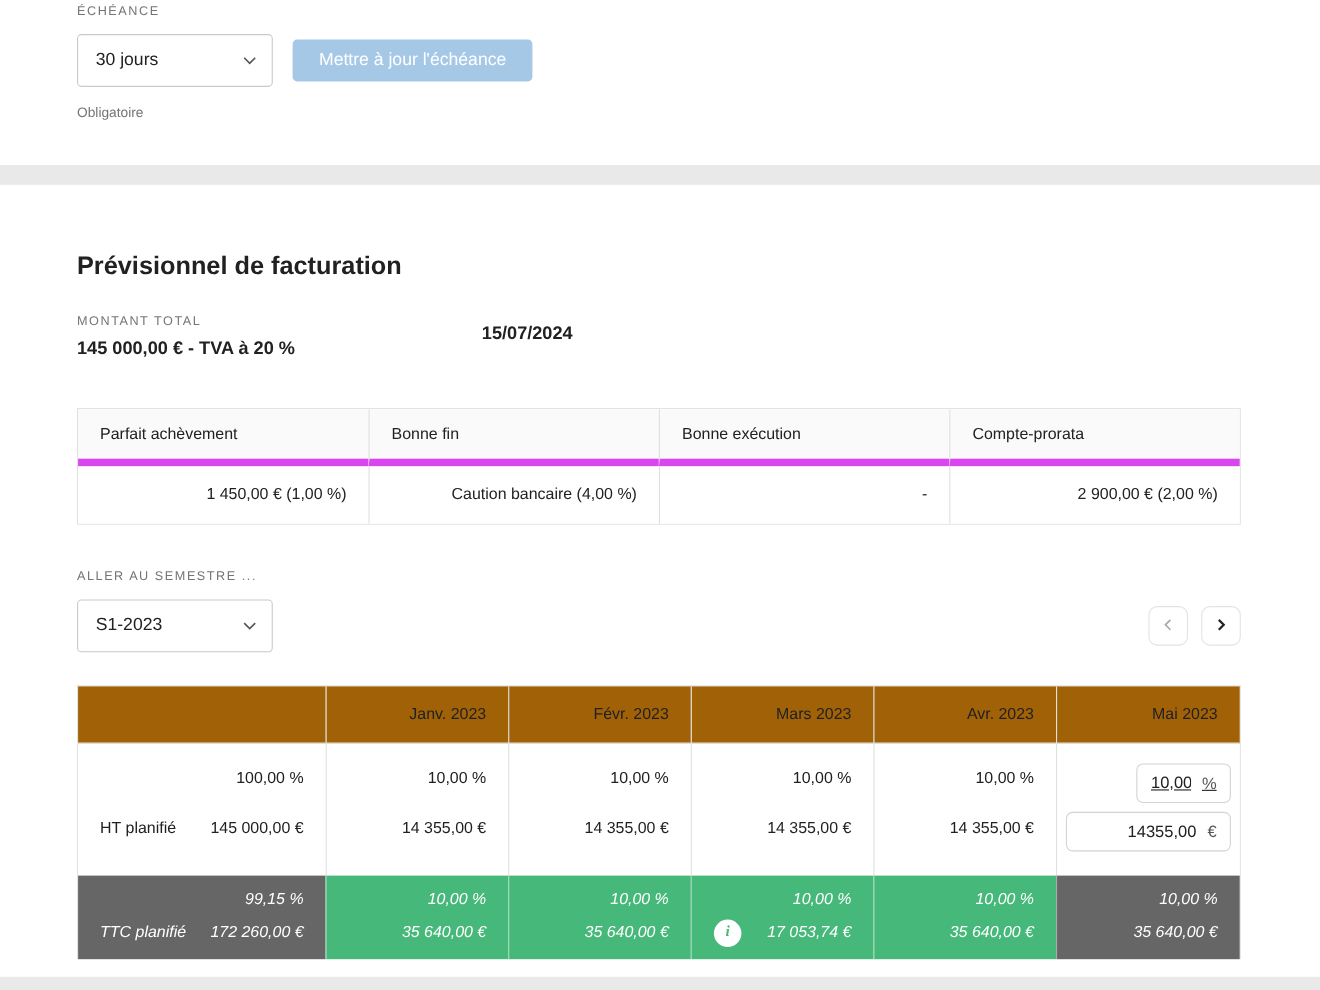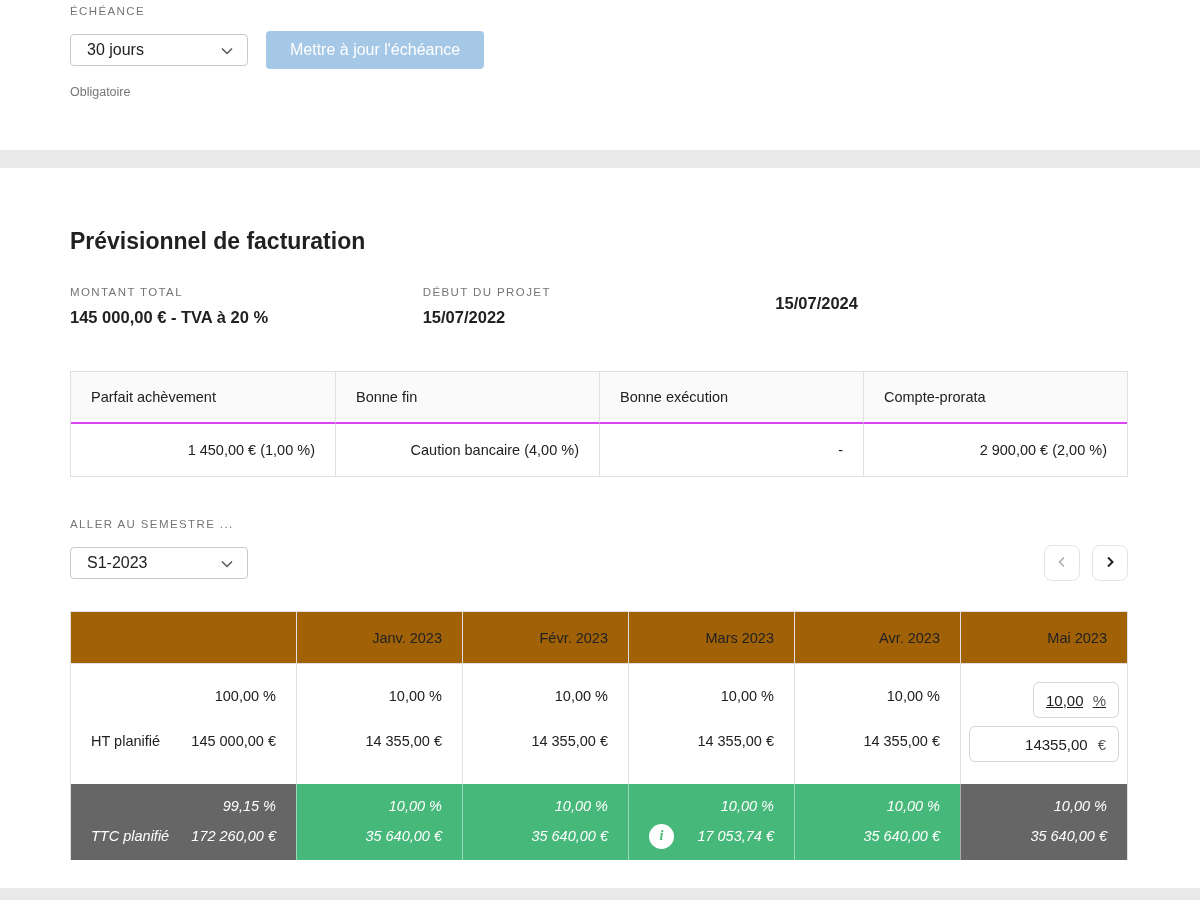--- a/index.html
+++ b/index.html
@@ -12,21 +12,21 @@
   .page { position: relative; width: 1200px; height: 900px; background: #fff; }
 
   
   .top-card { height: 150px; padding: 4px 70px 0 70px; background: #fff; }
   .label-upper {
     font-size: 11.5px; letter-spacing: 1.4px; color: #757575;
     font-weight: 500; line-height: 14px;
   }
   .control-row { display: flex; gap: 18px; margin-top: 13px; align-items: center; }
   .select-box {
-    width: 178px; height: 32px; background: #fff;
+    width: 178px; height: 48px; background: #fff;
     border: 1px solid #c9c9c9; border-radius: 4px;
     display: flex; align-items: center; justify-content: space-between;
     padding: 0 14px 0 16px; font-size: 16px; cursor: pointer;
   }
   .btn-primary {
     height: 38px; padding: 0 24px; background: #a6c8e7; color: #ffffff;
     border: none; border-radius: 4px; font-size: 16px;
     font-family: "Liberation Sans", sans-serif; cursor: pointer;
   }
   .helper { margin-top: 16px; font-size: 12.5px; color: #757575; }
@@ -42,21 +42,21 @@
   .summary-item .value { margin-top: 9px; font-size: 16.5px; font-weight: 700; }
 
   
   .gtable {
     margin-top: 44px; width: 1058px;
     display: grid; grid-template-columns: repeat(4, 1fr);
     border: 1px solid #e0e0e0;
   }
   .gtable .gh {
     height: 52px; background: #fafafa; display: flex; align-items: center;
-    padding: 0 20px; font-size: 14.5px; border-bottom: 2px solid #d946ef;
+    padding: 0 20px; font-size: 14.5px; border-bottom: 7px solid #d946ef;
   }
   .gtable .gv {
     height: 52px; background: #fff; display: flex; align-items: center;
     justify-content: flex-end; padding: 0 20px; font-size: 14.5px;
   }
   .gtable .gh + .gh, .gtable .gv + .gv { border-left: 1px solid #e0e0e0; }
   .gtable .gh.first, .gtable .gv.first { border-left: none; }
 
   
   .semester-label { margin-top: 40px; }
@@ -140,24 +140,20 @@
 
   <div class="divider"></div>
 
   <div class="main-card">
     <div class="title">Prévisionnel de facturation</div>
 
     <div class="summary">
       <div class="summary-item">
         <div class="label-upper">MONTANT TOTAL</div>
         <div class="value">145 000,00 € - TVA à 20 %</div>
-      </div>
-      <div class="summary-item">
-        <div class="label-upper">DÉBUT DU PROJET</div>
-        <div class="value">15/07/2022</div>
       </div>
       <div class="summary-item">
         <div class="value">15/07/2024</div>
       </div>
     </div>
 
     <div class="gtable">
       <div class="gh first">Parfait achèvement</div>
       <div class="gh">Bonne fin</div>
       <div class="gh">Bonne exécution</div>

